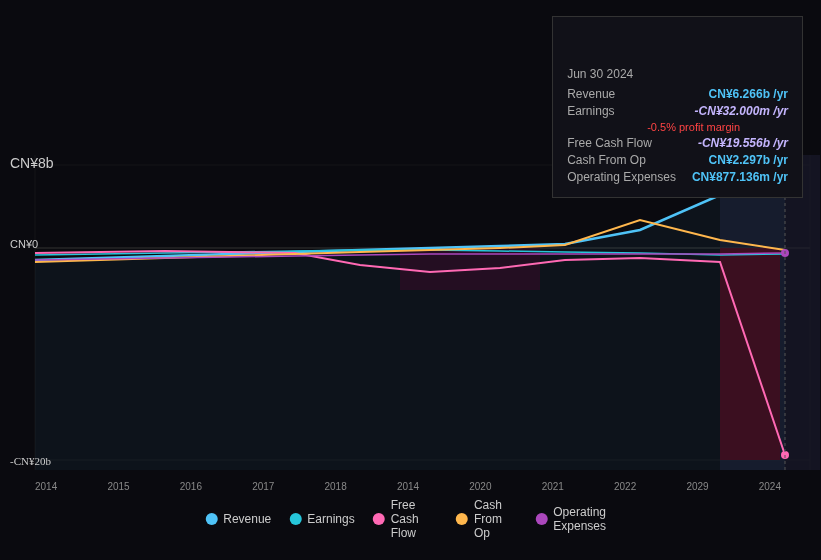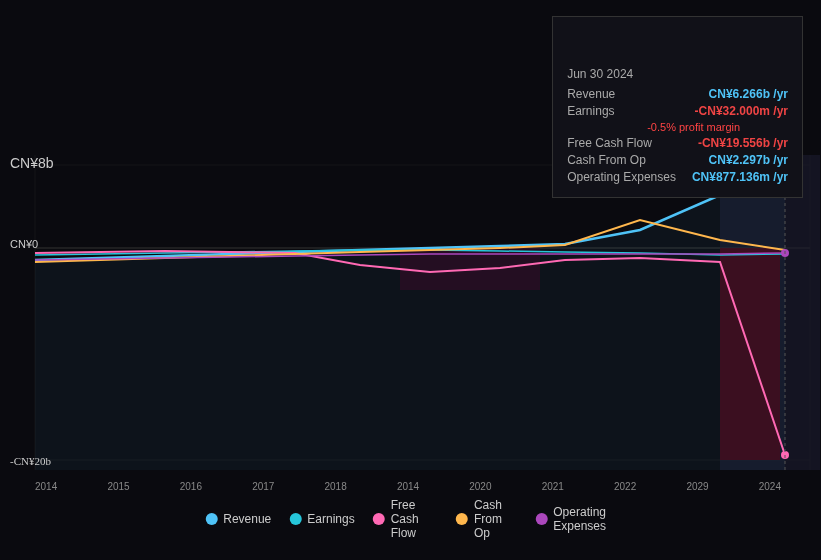--- a/index.html
+++ b/index.html
@@ -56,21 +56,21 @@
     .tooltip-label {
       color: #aaa;
     }
 
     .tooltip-value {
       font-weight: bold;
       text-align: center;
     }
 
     .color-blue { color: #4fc3f7; }
-    .color-red { color: #ef4444; }
+    .color-red { color: #c4b5fd; font-style: italic; }
 
     #y-label-top {
       position: absolute;
       top: 155px;
       left: 10px;
       font-size: 14px;
       color: #ccc;
     }
 
     #y-label-mid {

